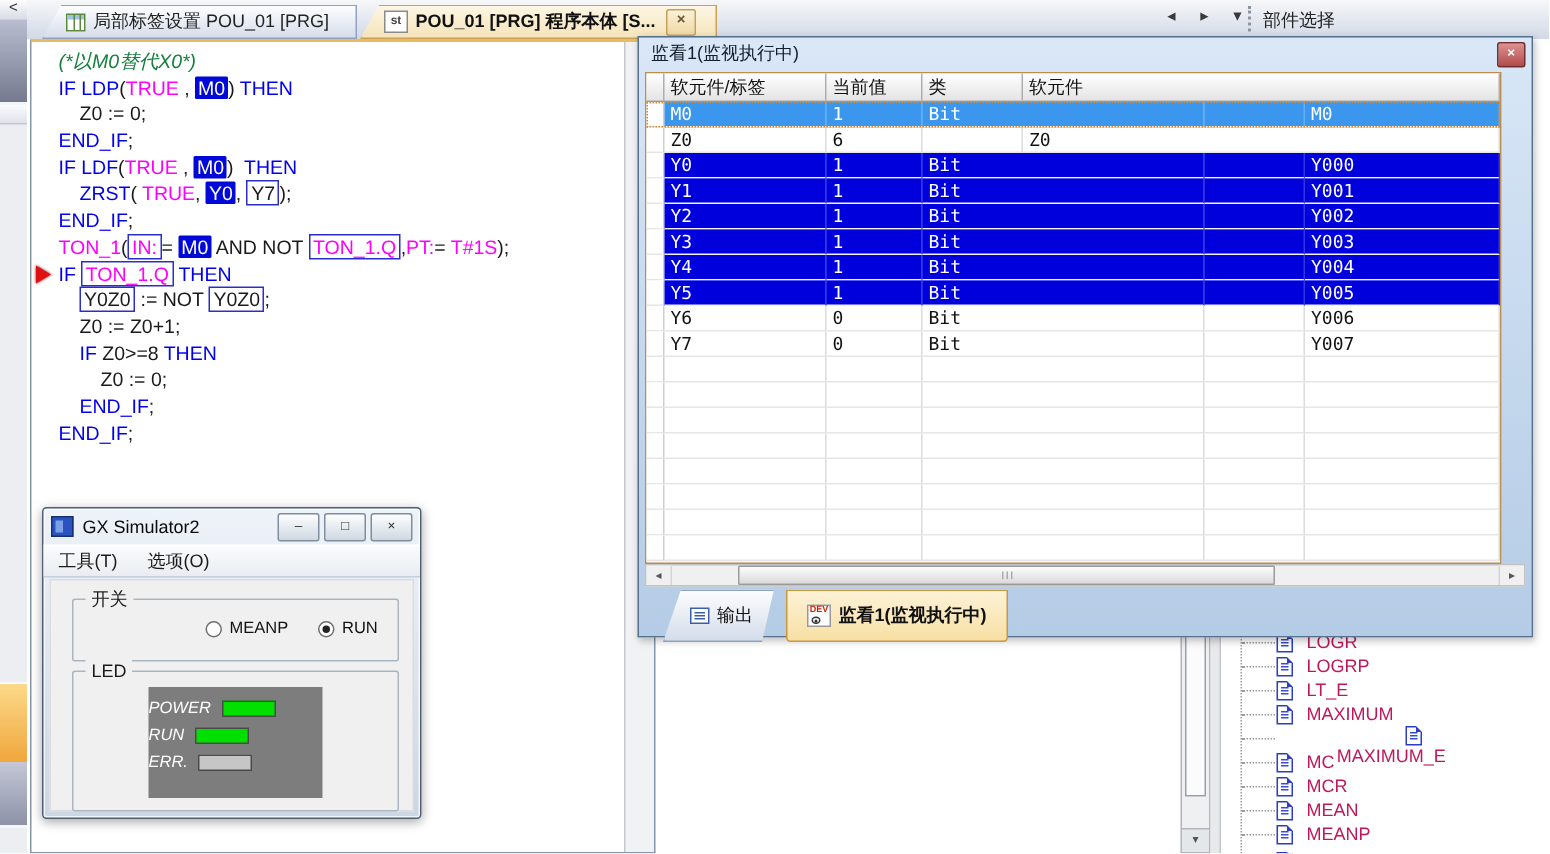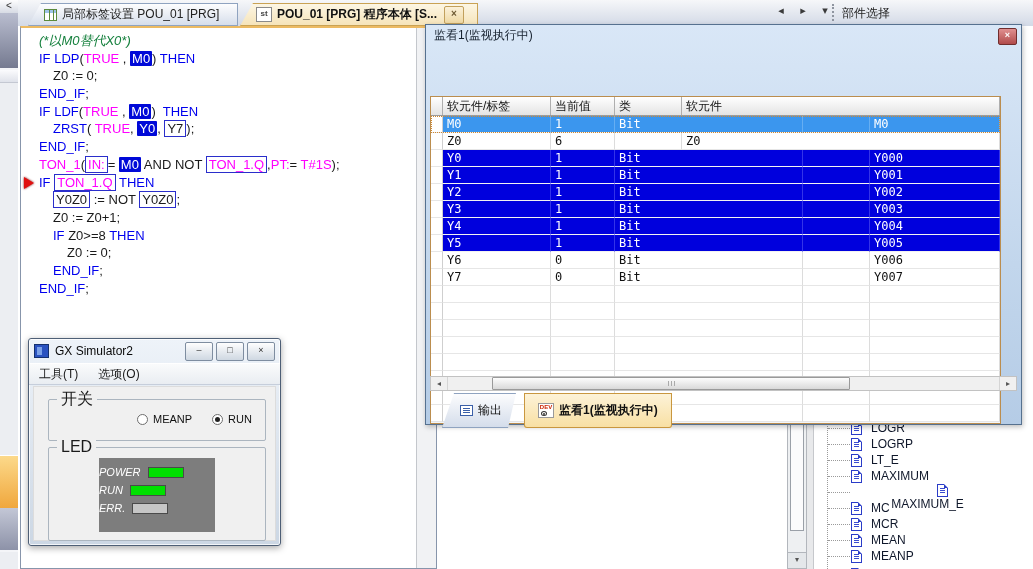--- a/index.html
+++ b/index.html
@@ -43,26 +43,26 @@
   .elem-thumb{position:absolute;left:2px;right:2px;top:372px;height:130px;background:#fbfbfc;border:1px solid #9aa0a8;}
   .elem-arrow{position:absolute;left:0;right:0;bottom:0;height:15px;border-top:1px solid #b2b6bc;text-align:center;font-size:8px;color:#555;line-height:14px;background:#e4e7ea;}
   .splitter{position:absolute;left:807px;top:26px;width:6px;height:543px;background:#e8e9eb;border-right:1px solid #c6c8cc;z-index:4;}
   .tree{position:absolute;left:813px;top:26px;width:220px;height:543px;background:#fff;z-index:3;}
   .tree-vline{position:absolute;left:14px;top:0;bottom:0;border-left:1px dotted #9a9a9a;}
   .tree-item{position:absolute;left:0;height:16px;width:100%;display:flex;align-items:center;}
   .tree-item::before{content:"";position:absolute;left:15px;top:8px;width:22px;border-top:1px dotted #9a9a9a;}
   .doc-icon{position:relative;margin-left:38px;width:11px;height:13px;background:#fff;border:1px solid #2a3cc8;box-sizing:border-box;flex:none;}
   .doc-icon::before{content:"";position:absolute;right:-1px;top:-1px;border-left:4px solid #2a3cc8;border-top:4px solid #fff;}
   .doc-icon::after{content:"";position:absolute;left:2px;top:3px;width:5px;height:1px;background:#3a4cd0;box-shadow:0 2px 0 #3a4cd0,0 4px 0 #3a4cd0;}
-  .tree-label{margin-left:9px;font-size:12px;color:#0f172a;white-space:nowrap;}
+  .tree-label{margin-left:9px;font-size:12px;color:#be185d;white-space:nowrap;}
   
   .watch{position:absolute;left:425px;top:24px;width:597px;height:401px;background:linear-gradient(180deg,#d9e7f7 0%,#c2d6ec 60%,#b5cce6 100%);border:1px solid #56718f;box-sizing:border-box;z-index:30;box-shadow:1px 2px 5px rgba(0,0,0,.25);}
   .watch-title{height:20px;line-height:20px;padding-left:8px;font-size:12px;color:#15202e;}
   .watch-close{position:absolute;top:3px;right:4px;width:17px;height:15px;background:linear-gradient(180deg,#e09090,#b14b4b);border:1px solid #702e2e;border-radius:2px;color:#fff;font-size:9px;line-height:13px;text-align:center;font-weight:bold;}
-  .watch-tablewrap{position:absolute;left:4px;right:20px;top:23px;height:326px;background:#fff;border:1px solid #bb8d4e;box-shadow:inset 0 0 0 1px #f4f6f8;margin-top:48px;}
+  .watch-tablewrap{position:absolute;left:4px;right:20px;top:23px;height:326px;background:#fff;border:1px solid #bb8d4e;box-shadow:inset 0 0 0 1px #f4f6f8;}
   .watch-header{display:flex;height:18px;background:linear-gradient(180deg,#ffffff,#e4e4e4);border-bottom:1px solid #9c9c9c;font-size:12px;color:#111;}
   .wh-cell{box-sizing:border-box;padding:1px 4px 0;border-right:1px solid #aeaeae;white-space:nowrap;overflow:hidden;}
   .wh-lead{width:12px;padding:0;flex:none;}
   .watch-row{display:flex;height:17px;font-family:"DejaVu Sans Mono",monospace;font-size:12px;}
   .wr-lead{width:12px;flex:none;background:#fff;border-right:1px solid #cfcfcf;border-bottom:1px solid #e6e6e6;box-sizing:border-box;}
   .wr-cell{box-sizing:border-box;padding:0 4px;line-height:16px;border-right:1px solid #dcdcdc;border-bottom:1px solid #e6e6e6;white-space:nowrap;overflow:hidden;color:#111;}
   .row-on .wr-cell{background:#0000dd;color:#fff;border-right-color:#3333e8;border-bottom-color:#f2f2f2;}
   .row-selected .wr-cell{background:#3b96ee;color:#fff;border-right-color:#66aef2;border-bottom-color:#f2f2f2;}
   .row-selected{outline:1px dotted #d08830;outline-offset:-1px;}
   .watch-hscroll{position:absolute;left:4px;right:4px;top:351px;height:15px;background:#f0f0f0;border:1px solid #c2c2c2;box-sizing:border-box;display:flex;align-items:stretch;}
@@ -85,21 +85,21 @@
   
   .sim{position:absolute;left:28px;top:338px;width:253px;height:208px;border:1px solid #4e5f76;border-radius:3px;background:linear-gradient(180deg,#eef3f9,#ccd7e4);box-shadow:0 2px 7px rgba(0,0,0,.35),inset 0 0 0 1px rgba(255,255,255,.75);z-index:40;box-sizing:border-box;}
   .sim-title{height:24px;display:flex;align-items:center;gap:6px;padding:0 5px;font-size:12px;color:#0a0a0a;}
   .sim-icon{width:15px;height:14px;flex:none;background:#2a52c0;border:1px solid #14306e;box-sizing:border-box;position:relative;}
   .sim-icon::after{content:"";position:absolute;left:2px;top:2px;width:5px;height:8px;background:#7aa0e8;}
   .sim-btns{margin-left:auto;display:flex;gap:3px;}
   .sim-btn{width:26px;height:17px;border:1px solid #7e8da0;border-radius:2px;background:linear-gradient(180deg,#fefefe,#cfd8e2);font-size:9px;color:#333;text-align:center;line-height:15px;}
   .sim-menu{height:20px;background:linear-gradient(180deg,#fafbfc,#e9edf2);border-top:1px solid #fff;border-bottom:1px solid #c6cedb;display:flex;align-items:center;gap:20px;padding-left:10px;font-size:12px;color:#1a1a1a;}
   .sim-client{position:absolute;left:4px;right:4px;top:47px;bottom:4px;background:#f0f0f0;border:1px solid #dcdcdc;box-sizing:border-box;}
   .grp{position:absolute;border:1px solid #abb5bf;border-radius:2px;}
-  .grp-label{position:absolute;top:-8px;left:8px;background:#f0f0f0;padding:0 4px;font-size:16px;color:#1a1a1a;line-height:14px;}
+  .grp-label{position:absolute;top:-8px;left:8px;background:#f0f0f0;padding:0 4px;font-size:12px;color:#1a1a1a;line-height:14px;}
   .grp-switch{left:14px;top:12px;width:216px;height:40px;}
   .grp-led{left:14px;top:60px;width:216px;height:92px;}
   .radio-item{position:absolute;top:13px;display:flex;align-items:center;gap:5px;font-size:11px;color:#111;}
   .radio{width:11px;height:11px;border:1px solid #6e6e6e;border-radius:50%;background:#fff;box-sizing:border-box;position:relative;flex:none;}
   .radio.checked::after{content:"";position:absolute;left:2px;top:2px;width:5px;height:5px;border-radius:50%;background:#222;}
   .led-panel{position:absolute;left:50px;top:10px;width:116px;height:74px;background:#7d7d7d;padding-top:5px;box-sizing:border-box;}
   .led-row{display:flex;align-items:center;height:18px;padding-right:8px;gap:7px;font-style:italic;}
   .led-label{color:#fff;font-size:11px;}
   .led-box{width:36px;height:11px;border:1px solid #4a4a4a;box-sizing:border-box;flex:none;}
 </style>

